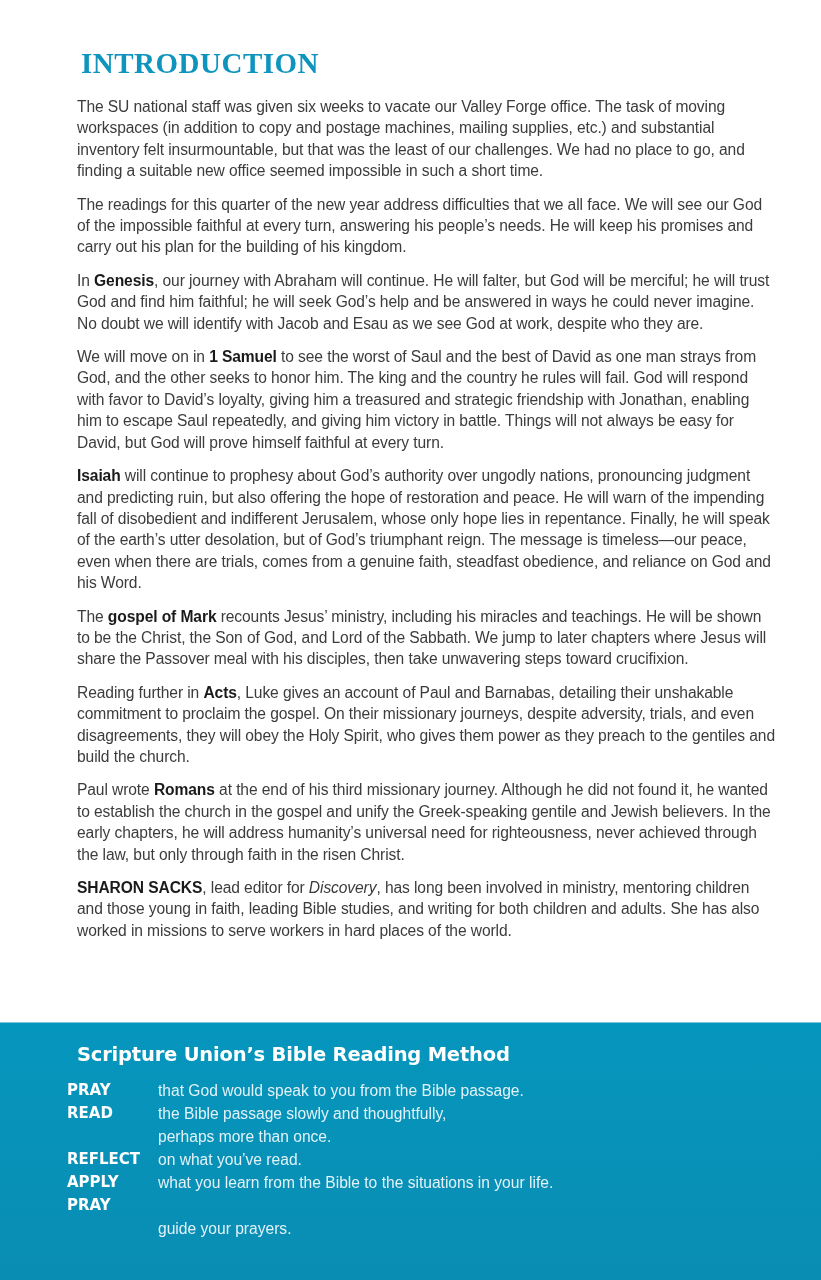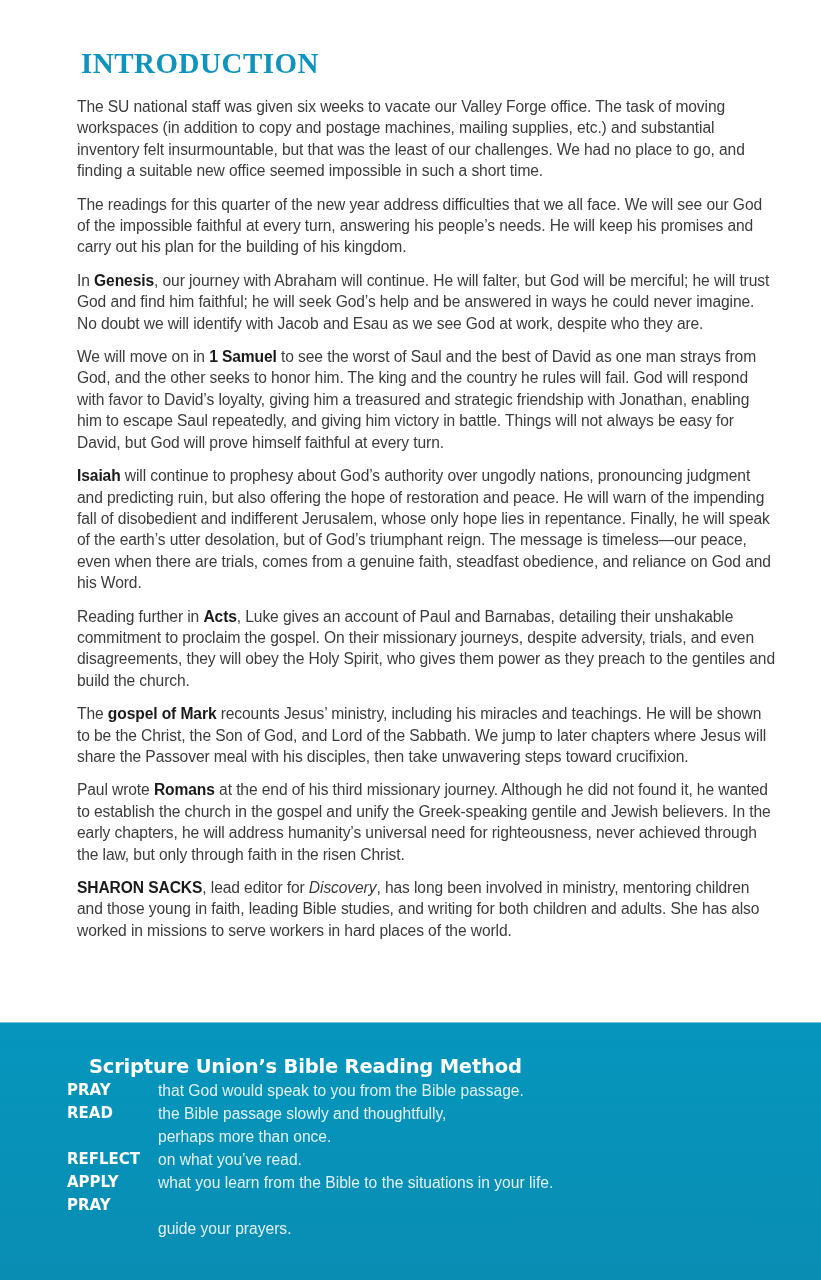--- a/index.html
+++ b/index.html
@@ -6,40 +6,40 @@
   body { width:821px; height:1280px; background:#ffffff; position:relative; overflow:hidden;
          font-family:"Liberation Sans", sans-serif; }
   .content { position:absolute; left:77px; top:40px; width:700px; }
   h1 { margin:4px; color:#0e94bd; font-family:Liberation Serif, serif; font-weight:bold;
        font-size:29px; letter-spacing:0.5px; line-height:38px; }
   p.para { margin:12px 0 0 0; color:#3c3c3c; font-size:15.6px; line-height:21.4px; letter-spacing:-0.1px; }
   p.first { margin-top:14px; }
   b { color:#1a1a1a; }
   .method { position:absolute; left:0; top:1022px; width:821px; height:258px;
             background:linear-gradient(180deg,#0596bd 0%,#0a8db3 100%); border-top:1px solid #7cc6dc; }
-  .method h2 { position:absolute; left:77px; top:20px; margin:12px; color:#ffffff;
+  .method h2 { position:absolute; left:77px; top:20px; margin:0; color:#ffffff;
                font-size:19.5px; font-weight:bold; font-family:"DejaVu Sans", sans-serif; letter-spacing:-0.2px; }
   .steps { position:absolute; left:67px; top:56px; }
   .step { display:flex; color:#e2f2f8; font-size:15.6px; line-height:23px; }
   .step .k { width:91px; font-weight:bold; color:#ffffff; font-family:"DejaVu Sans", sans-serif; font-size:15px; }
   .step .v { font-weight:400; }
 </style>
 </head>
 <body>
 
 <div class="content">
   <h1>INTRODUCTION</h1>
   <div id="paras">
       <p class="para first"><span>The SU national staff was given six weeks to vacate our Valley Forge office. The task of moving workspaces (in addition to copy and postage machines, mailing supplies, etc.) and substantial inventory felt insurmountable, but that was the least of our challenges. We had no place to go, and finding a suitable new office seemed impossible in such a short time.</span><span></span></p>
       <p class="para"><span>The readings for this quarter of the new year address difficulties that we all face. We will see our God of the impossible faithful at every turn, answering his people’s needs. He will keep his promises and carry out his plan for the building of his kingdom.</span><span></span></p>
       <p class="para"><span>In </span><b>Genesis</b><span>, our journey with Abraham will continue. He will falter, but God will be merciful; he will trust God and find him faithful; he will seek God’s help and be answered in ways he could never imagine. No doubt we will identify with Jacob and Esau as we see God at work, despite who they are.</span></p>
       <p class="para"><span>We will move on in </span><b>1 Samuel</b><span> to see the worst of Saul and the best of David as one man strays from God, and the other seeks to honor him. The king and the country he rules will fail. God will respond with favor to David’s loyalty, giving him a treasured and strategic friendship with Jonathan, enabling him to escape Saul repeatedly, and giving him victory in battle. Things will not always be easy for David, but God will prove himself faithful at every turn.</span></p>
       <p class="para"><span></span><b>Isaiah</b><span> will continue to prophesy about God’s authority over ungodly nations, pronouncing judgment and predicting ruin, but also offering the hope of restoration and peace. He will warn of the impending fall of disobedient and indifferent Jerusalem, whose only hope lies in repentance. Finally, he will speak of the earth’s utter desolation, but of God’s triumphant reign. The message is timeless—our peace, even when there are trials, comes from a genuine faith, steadfast obedience, and reliance on God and his Word.</span></p>
+      <p class="para"><span>The </span><b>gospel of Mark</b><span> recounts Jesus’ ministry, including his miracles and teachings. He will be shown to be the Christ, the Son of God, and Lord of the Sabbath. We jump to later chapters where Jesus will share the Passover meal with his disciples, then take unwavering steps toward crucifixion.</span></p>
       <p class="para"><span>Reading further in </span><b>Acts</b><span>, Luke gives an account of Paul and Barnabas, detailing their unshakable commitment to proclaim the gospel. On their missionary journeys, despite adversity, trials, and even disagreements, they will obey the Holy Spirit, who gives them power as they preach to the gentiles and build the church.</span></p>
-      <p class="para"><span>The </span><b>gospel of Mark</b><span> recounts Jesus’ ministry, including his miracles and teachings. He will be shown to be the Christ, the Son of God, and Lord of the Sabbath. We jump to later chapters where Jesus will share the Passover meal with his disciples, then take unwavering steps toward crucifixion.</span></p>
       <p class="para"><span>Paul wrote </span><b>Romans</b><span> at the end of his third missionary journey. Although he did not found it, he wanted to establish the church in the gospel and unify the Greek-speaking gentile and Jewish believers. In the early chapters, he will address humanity’s universal need for righteousness, never achieved through the law, but only through faith in the risen Christ.</span></p>
     </div>
   <p class="para"><b>SHARON SACKS</b><span>, lead editor for </span><i>Discovery</i><span>, has long been involved in ministry, mentoring children and those young in faith, leading Bible studies, and writing for both children and adults. She has also worked in missions to serve workers in hard places of the world.</span></p>
 </div>
 
 <div class="method">
   <h2>Scripture Union’s Bible Reading Method</h2>
   <div class="steps" id="steps">
       <div class="step">
         <span class="k">PRAY</span>

